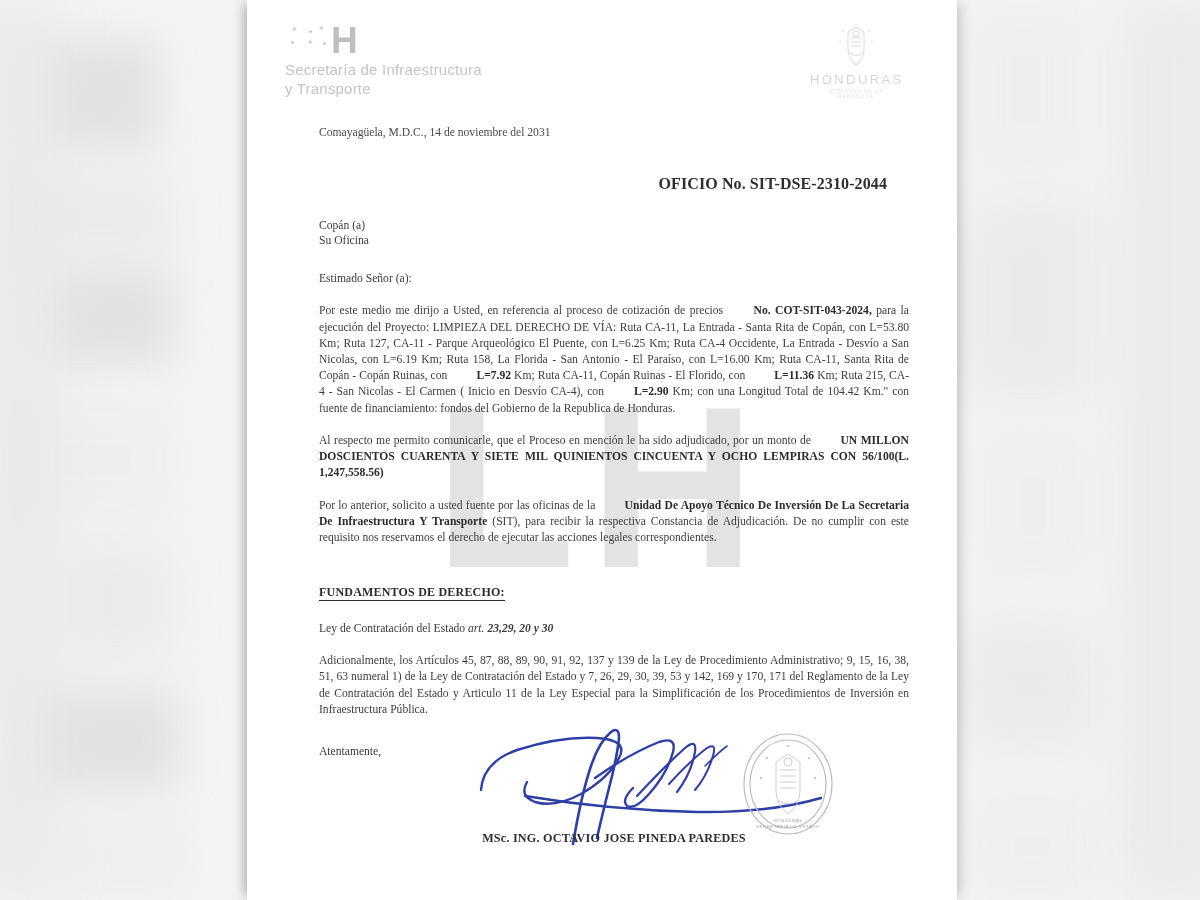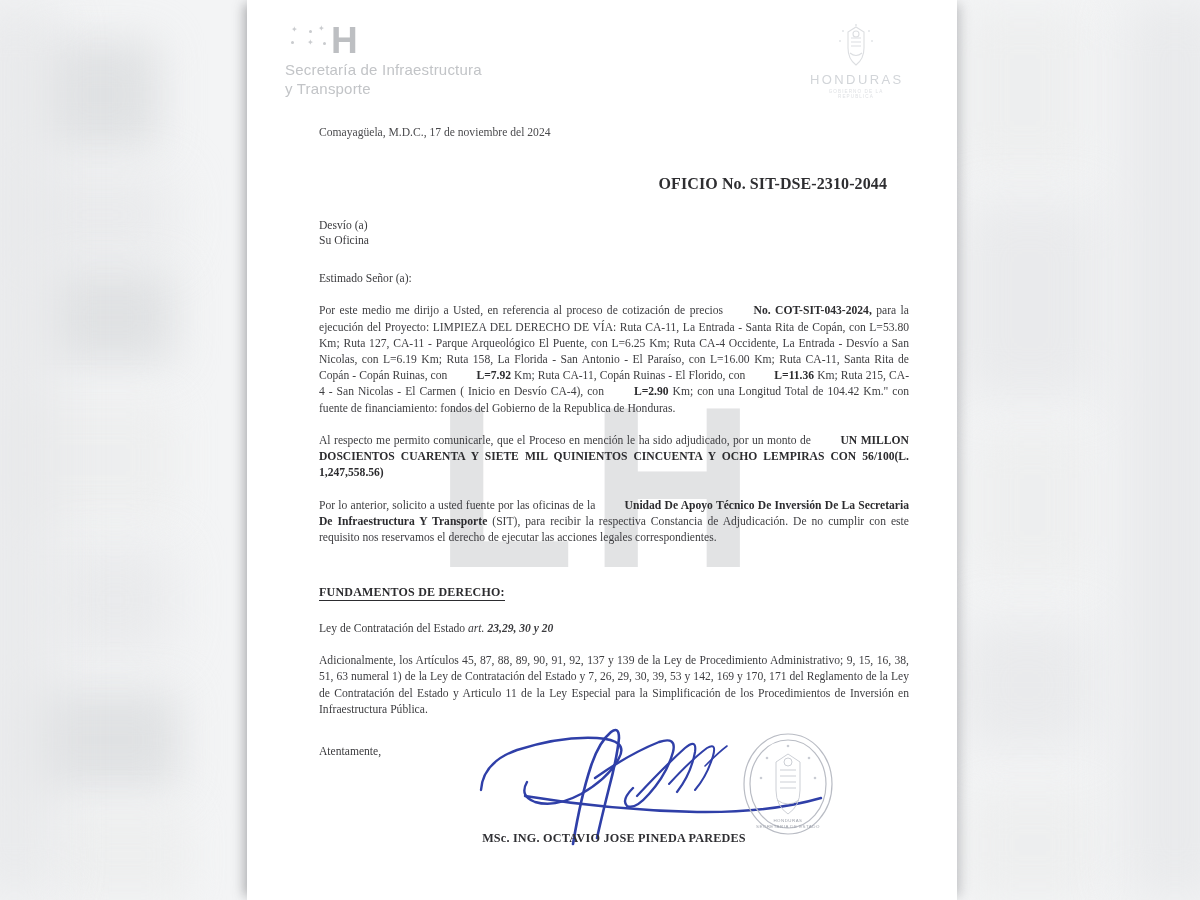--- a/index.html
+++ b/index.html
@@ -310,41 +310,41 @@
             </g>
           </svg>
         </div>
         <div class="country">HONDURAS</div>
         <div class="tagline">GOBIERNO DE LA REPUBLICA</div>
       </div>
     </div>
 
     <div class="letter-body">
 
-      <div class="dateline">Comayagüela, M.D.C., 17 de noviembre del 2024</div>
+      <div class="dateline">Comayagüela, M.D.C., 14 de noviembre del 2031</div>
 
       <div class="oficio">OFICIO No. SIT-DSE-2310-2044</div>
 
       <div class="addressee">
-        <div>Desvío (a)</div>
+        <div>Copán (a)</div>
         <div>Su Oficina</div>
       </div>
 
       <div class="salutation">Estimado Señor (a):</div>
 
       <p class="para"><span>Por este medio me dirijo a Usted, en referencia al proceso de cotización de precios </span><span class="b">No. COT-SIT-043-2024,</span><span> para la ejecución del Proyecto: LIMPIEZA DEL DERECHO DE VÍA: Ruta CA-11, La Entrada - Santa Rita de Copán, con L=53.80 Km; Ruta 127, CA-11 - Parque Arqueológico El Puente, con L=6.25 Km; Ruta CA-4 Occidente, La Entrada - Desvío a San Nicolas, con L=6.19 Km; Ruta 158, La Florida - San Antonio - El Paraíso, con L=16.00 Km; Ruta CA-11, Santa Rita de Copán - Copán Ruinas, con </span><span class="b">L=7.92</span><span> Km; Ruta CA-11, Copán Ruinas - El Florido, con </span><span class="b">L=11.36</span><span> Km; Ruta 215, CA-4 - San Nicolas - El Carmen ( Inicio en Desvío CA-4), con </span><span class="b">L=2.90</span><span> Km; con una Longitud Total de 104.42 Km." con fuente de financiamiento: fondos del Gobierno de la Republica de Honduras.</span></p>
 
       <p class="para"><span>Al respecto me permito comunicarle, que el Proceso en mención le ha sido adjudicado, por un monto de </span><span class="b">UN MILLON DOSCIENTOS CUARENTA Y SIETE MIL QUINIENTOS CINCUENTA Y OCHO LEMPIRAS CON 56/100(L. 1,247,558.56)</span></p>
 
       <p class="para"><span>Por lo anterior, solicito a usted fuente por las oficinas de la </span><span class="b">Unidad De Apoyo Técnico De Inversión De La Secretaria De Infraestructura Y Transporte</span><span> (SIT), para recibir la respectiva Constancia de Adjudicación. De no cumplir con este requisito nos reservamos el derecho de ejecutar las acciones legales correspondientes.</span></p>
 
 
       <div class="fundamentos"><span>FUNDAMENTOS DE DERECHO:</span></div>
 
-      <div class="ley-line"><span>Ley de Contratación del Estado </span><span class="artlabel">art.</span><span class="arts">&nbsp;</span><span class="arts">23,29, 30 y 20</span></div>
+      <div class="ley-line"><span>Ley de Contratación del Estado </span><span class="artlabel">art.</span><span class="arts">&nbsp;</span><span class="arts">23,29, 20 y 30</span></div>
 
       <p class="para">Adicionalmente, los Artículos 45, 87, 88, 89, 90, 91, 92, 137 y 139 de la Ley de Procedimiento Administrativo; 9, 15, 16, 38, 51, 63 numeral 1) de la Ley de Contratación del Estado y 7, 26, 29, 30, 39, 53 y 142, 169 y 170, 171 del Reglamento de la Ley de Contratación del Estado y Articulo 11 de la Ley Especial para la Simplificación de los Procedimientos de Inversión en Infraestructura Pública.</p>
 
       <div class="closing">Atentamente,</div>
 
       <div id="signature-zone">
 
         <svg id="signature-ink" viewBox="0 0 420 125">
           <g fill="none" stroke="#2f3fa8" stroke-linecap="round" stroke-linejoin="round">
             <path d="M12 64 Q14 36 48 24 Q92 10 128 12 Q160 14 150 32 Q140 52 112 68 Q86 82 66 76 Q50 70 58 56" stroke-width="2.4"></path>

